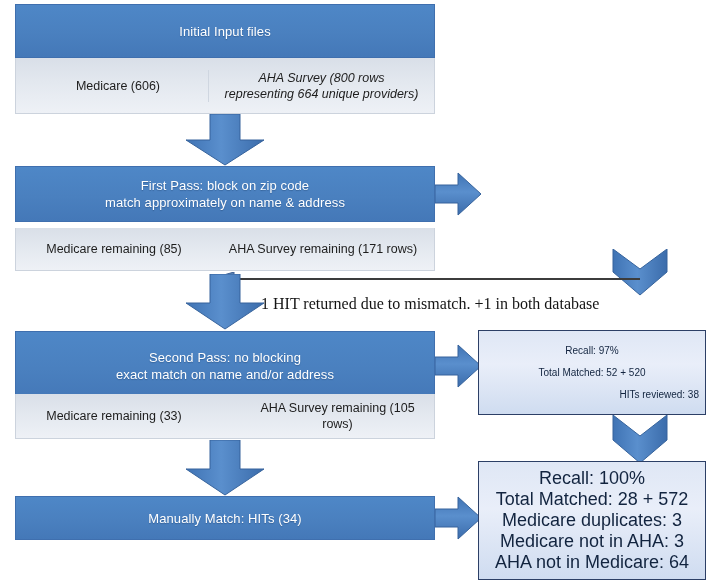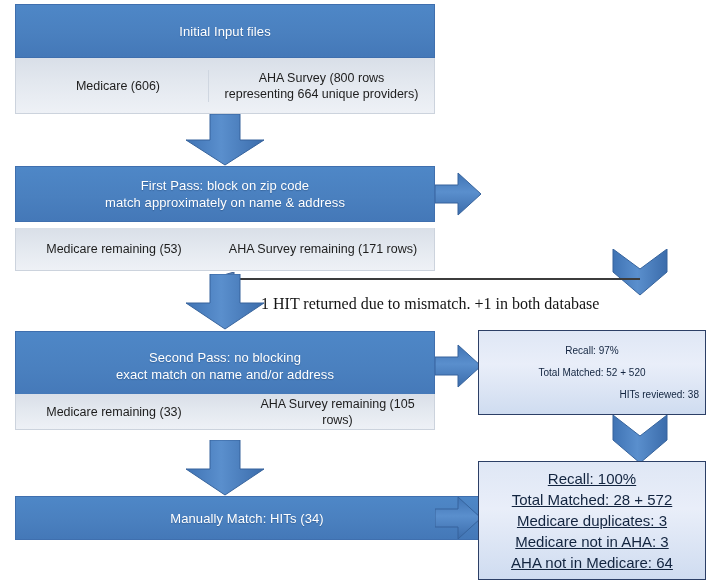--- a/index.html
+++ b/index.html
@@ -56,20 +56,21 @@
     color: #1d1d1d;
   }
   .stage-sub .cell {
     flex: 1 1 0;
     text-align: center;
     padding: 0 4px;
     line-height: 16px;
   }
   .stage-sub .cell.divider {
     border-left: 1px solid #cfd6e0;
+    font-style: italic;
   }
 
   
   .result-box {
     position: absolute;
     box-sizing: border-box;
     background: linear-gradient(to bottom, #dfe7f5 0%, #e9eef9 40%, #cfdcf0 100%);
     border: 1px solid #2c3f66;
     display: flex;
     flex-direction: column;
@@ -88,23 +89,22 @@
     font-size: 16.5px;
     line-height: 23px;
   }
   .result-sans .line {
     font-family: "Liberation Sans", sans-serif;
     font-size: 10px;
     line-height: 22px;
   }
   .result-sans-small .line {
     font-family: "Liberation Sans", sans-serif;
-    font-size: 15px;
+    font-size: 18px;
     line-height: 21px;
-    text-decoration: underline;
   }
 
   
   .arrow {
     position: absolute;
   }
   .arrow svg { display: block; }
 
   
   .note {
@@ -151,21 +151,21 @@
     </svg>
   </div>
 
   <div class="stage-block" style="left:15px; top:166px; width:420px; height:105px;">
     <div class="stage-head" style="height:56px;">
       <span style="white-space:pre-line;">First Pass: block on zip code
 match approximately on name &amp; address</span>
     </div>
     <div class="stage-sub" style="top:62px; height:43px;">
       <div class="cell" style="flex:0 0 188px;">
-        <span>Medicare remaining (53)</span>
+        <span>Medicare remaining (85)</span>
       </div>
       <div class="cell">
         <span>AHA Survey remaining (171 rows)</span>
       </div>
     </div>
   </div>
 
   <div class="arrow" style="left:435px; top:172px; width:48px; height:45px;">
     <svg width="48" height="45" viewBox="0 0 48 45">
       <defs>
@@ -213,21 +213,21 @@
     </svg>
   </div>
 
   <div class="note" style="left:261px; top:295px;">1 HIT returned due to mismatch.  +1 in both database</div>
 
   <div class="stage-block" style="left:15px; top:331px; width:420px; height:106px;">
     <div class="stage-head" style="height:69px;">
       <span style="white-space:pre-line;">Second Pass: no blocking
 exact match on name and/or address</span>
     </div>
-    <div class="stage-sub" style="top:63px; height:36px;gap:29px;">
+    <div class="stage-sub" style="top:63px; height:45px;gap:29px;">
       <div class="cell" style="flex:0 0 188px;">
         <span>Medicare remaining (33)</span>
       </div>
       <div class="cell">
         <span>AHA Survey remaining (105 rows)</span>
       </div>
     </div>
   </div>
 
   <div class="arrow" style="left:435px; top:344px; width:48px; height:45px;">
@@ -268,21 +268,21 @@
         <linearGradient id="ga3" x1="0" y1="0" x2="1" y2="0">
           <stop offset="0%" stop-color="#3f73b4"></stop>
           <stop offset="45%" stop-color="#5a8fcd"></stop>
           <stop offset="100%" stop-color="#3b6cab"></stop>
         </linearGradient>
       </defs>
       <polygon points="27,0 57,0 57,29 81,29 42,55 3,29 27,29" fill="url(#ga3)" stroke="#36639c" stroke-width="1"></polygon>
     </svg>
   </div>
 
-  <div class="stage-block" style="left:15px; top:496px; width:464px; height:44px;">
+  <div class="stage-block" style="left:15px; top:496px; width:420px; height:44px;">
     <div class="stage-head" style="height:44px;">
       <span>Manually Match: HITs (34)</span>
     </div>
   </div>
 
   <div class="arrow" style="left:435px; top:496px; width:48px; height:45px;">
     <svg width="48" height="45" viewBox="0 0 48 45">
       <defs>
         <linearGradient id="gr3" x1="0" y1="0" x2="0" y2="1">
           <stop offset="0%" stop-color="#3f73b4"></stop>

